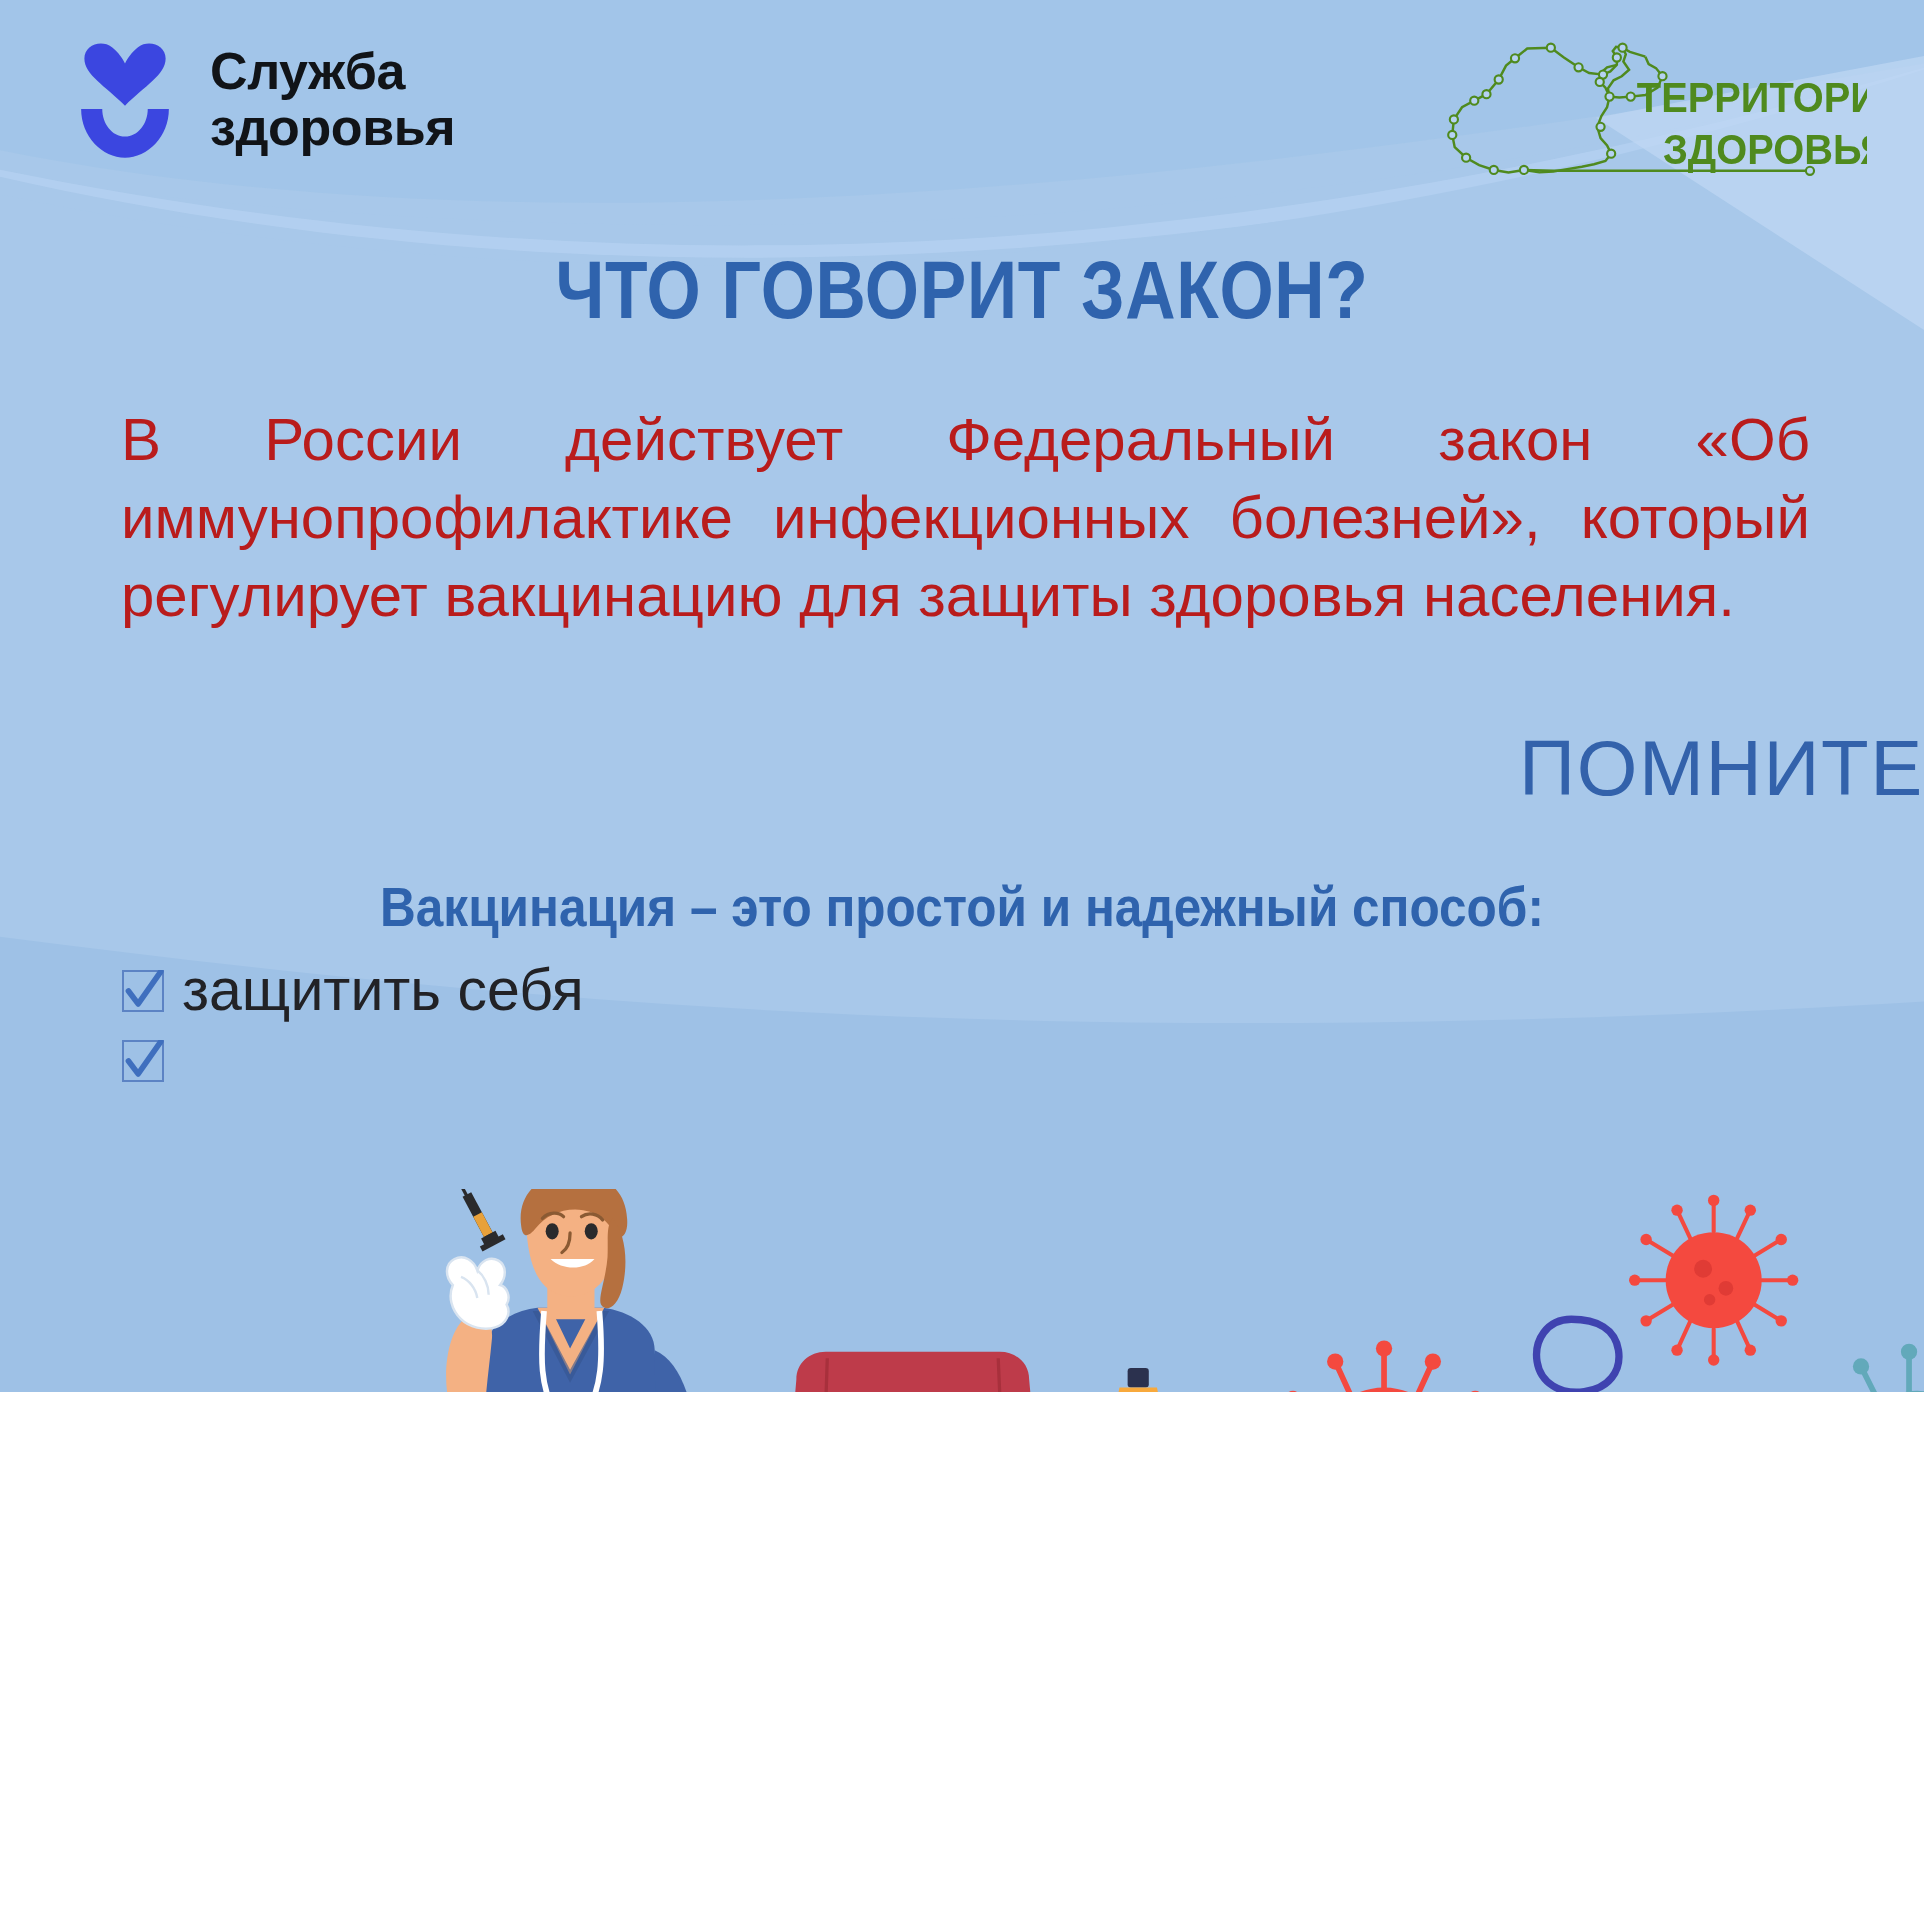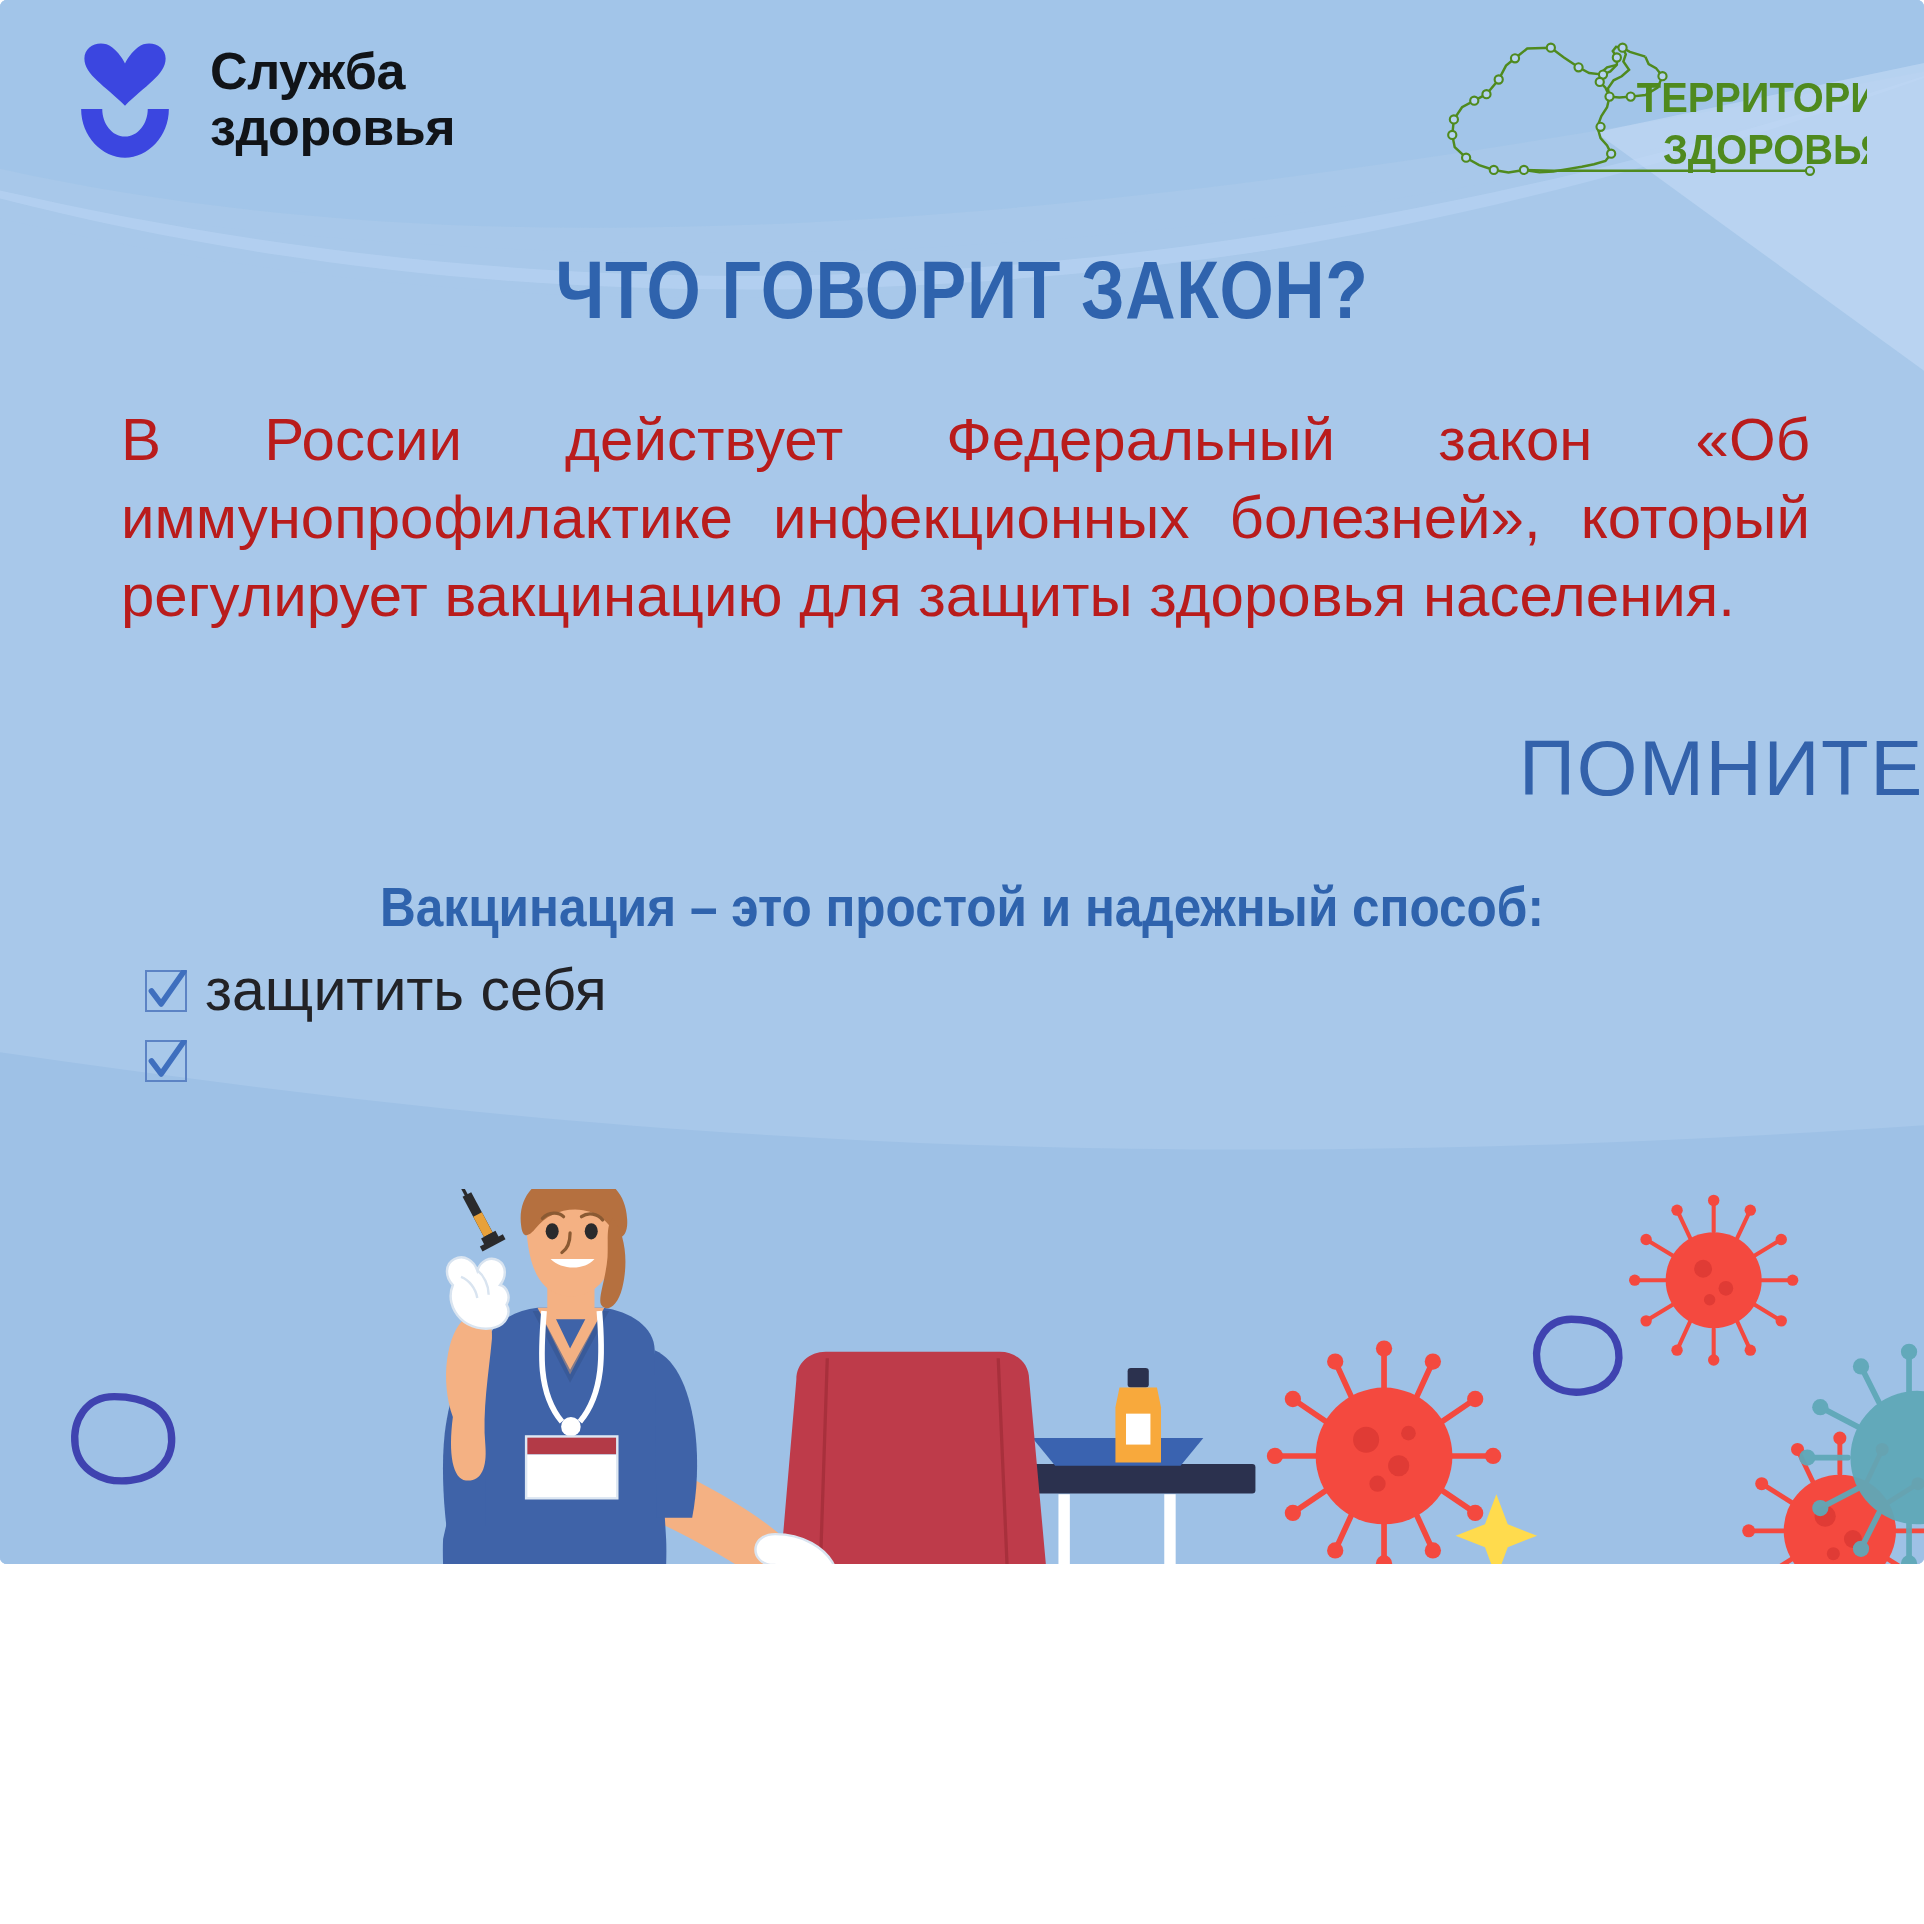--- a/index.html
+++ b/index.html
@@ -3,25 +3,24 @@
 <meta charset="utf-8">
 <style>
   html, body {
     margin: 0;
     padding: 0;
     background: #ffffff;
   }
   #poster {
     position: relative;
     width: 1924px;
-    height: 1564px;
+    height: 1392px;
     overflow: hidden;
     background: #a8c8ea;
     font-family: "Liberation Sans", "DejaVu Sans", sans-serif;
-    border-radius: 7px;
   }
   .bg-layer {
     position: absolute;
     inset: 0;
     width: 100%;
     height: 100%;
   }
 
   
   .logo-left {
@@ -104,21 +103,20 @@
     left: 122px;
     top: 961px;
     width: 1547px;
     z-index: 5;
   }
   .check-row {
     display: flex;
     align-items: center;
     gap: 18px;
     margin-bottom: 19.5px;
-    margin-left: 23px;
   }
   .check-box {
     flex: 0 0 auto;
     width: 42px;
     height: 42px;
     position: relative;
   }
   .check-box .frame {
     position: absolute;
     inset: 0;

